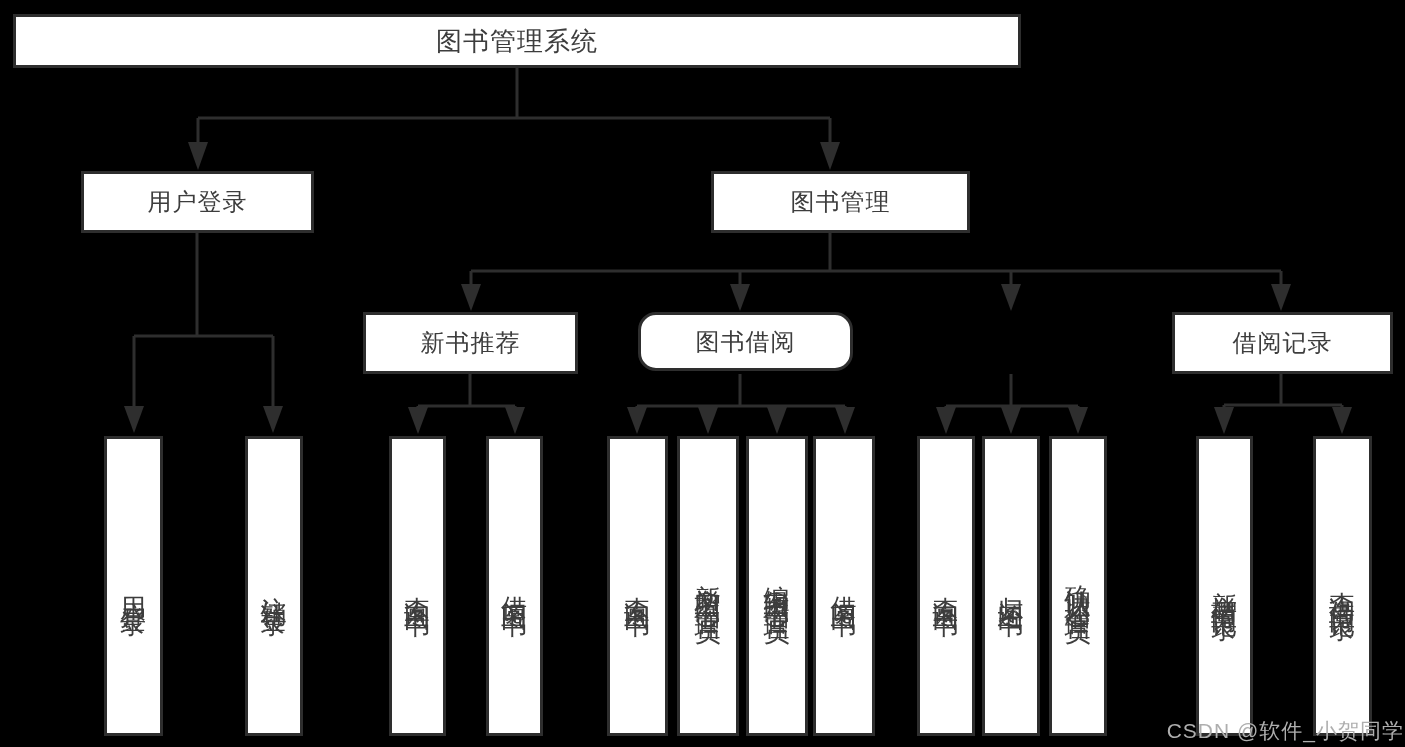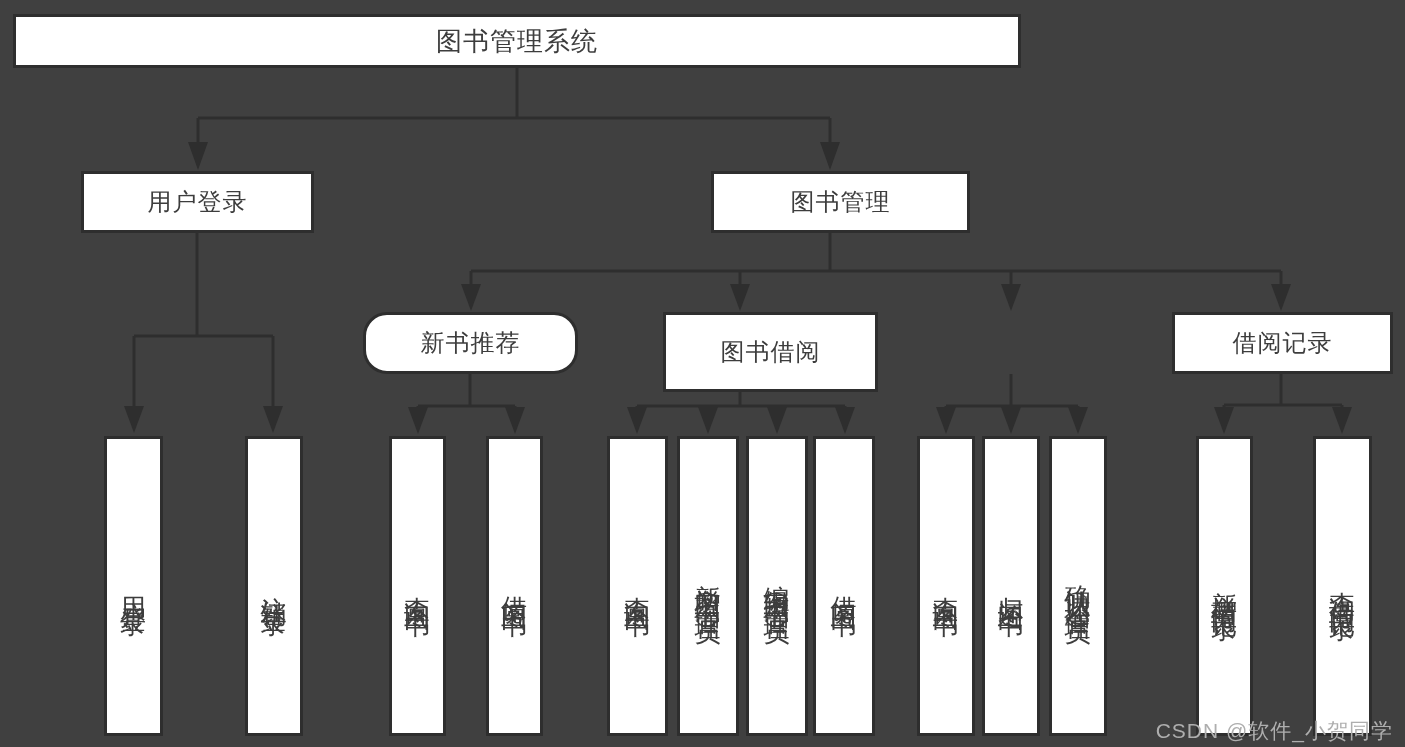--- a/index.html
+++ b/index.html
@@ -5,21 +5,21 @@
   html, body {
     margin: 0;
     padding: 0;
     background: #ffffff;
     font-family: "Liberation Sans", sans-serif;
   }
   .canvas {
     position: relative;
     width: 1405px;
     height: 747px;
-    background: #404040;
+    background: #000000;
     overflow: hidden;
   }
   .connectors {
     position: absolute;
     left: 0;
     top: 0;
     pointer-events: none;
   }
   .node {
     position: absolute;
@@ -37,21 +37,21 @@
   .vtext {
     writing-mode: vertical-rl;
     text-orientation: mixed;
     font-size: 26px;
     letter-spacing: 5px;
     color: #3d3d3d;
     line-height: 1;
   }
   .watermark {
     position: absolute;
-    right: 12px;
+    right: 1px;
     bottom: 2px;
     font-size: 21px;
     color: #aeaeae;
     letter-spacing: 1px;
     z-index: 5;
     white-space: nowrap;
   }
 </style>
 </head>
 <body>
@@ -99,22 +99,22 @@
       <polygon points="1214,407 1234,407 1224,434" stroke="none"></polygon>
       <polygon points="1332,407 1352,407 1342,434" stroke="none"></polygon>
     </g>
   </svg>
 
   <div class="node root" style="left:13px; top:14px; width:1008px; height:54px;">图书管理系统</div>
 
   <div class="node hnode" style="left:81px; top:171px; width:233px; height:62px;">用户登录</div>
   <div class="node hnode" style="left:711px; top:171px; width:259px; height:62px;">图书管理</div>
 
-  <div class="node hnode" style="left:363px; top:312px; width:215px; height:62px;border-radius:24px;">新书推荐</div>
-  <div class="node hnode" style="left:663px; top:312px; width:215px; height:80px;">图书借阅</div>
+  <div class="node hnode" style="left:363px; top:312px; width:215px; height:62px;">新书推荐</div>
+  <div class="node hnode" style="left:638px; top:312px; width:215px; height:59px;border-radius:18px;">图书借阅</div>
   <div class="node hnode" style="left:1172px; top:312px; width:221px; height:62px;text-align:right;">借阅记录</div>
 
   <div class="node" style="left:104px; top:436px; width:59px; height:300px;">
     <span class="vtext">用户登录</span>
   </div>
   <div class="node" style="left:245px; top:436px; width:58px; height:300px;">
     <span class="vtext">注销登录</span>
   </div>
 
   <div class="node" style="left:389px; top:436px; width:57px; height:300px;">

